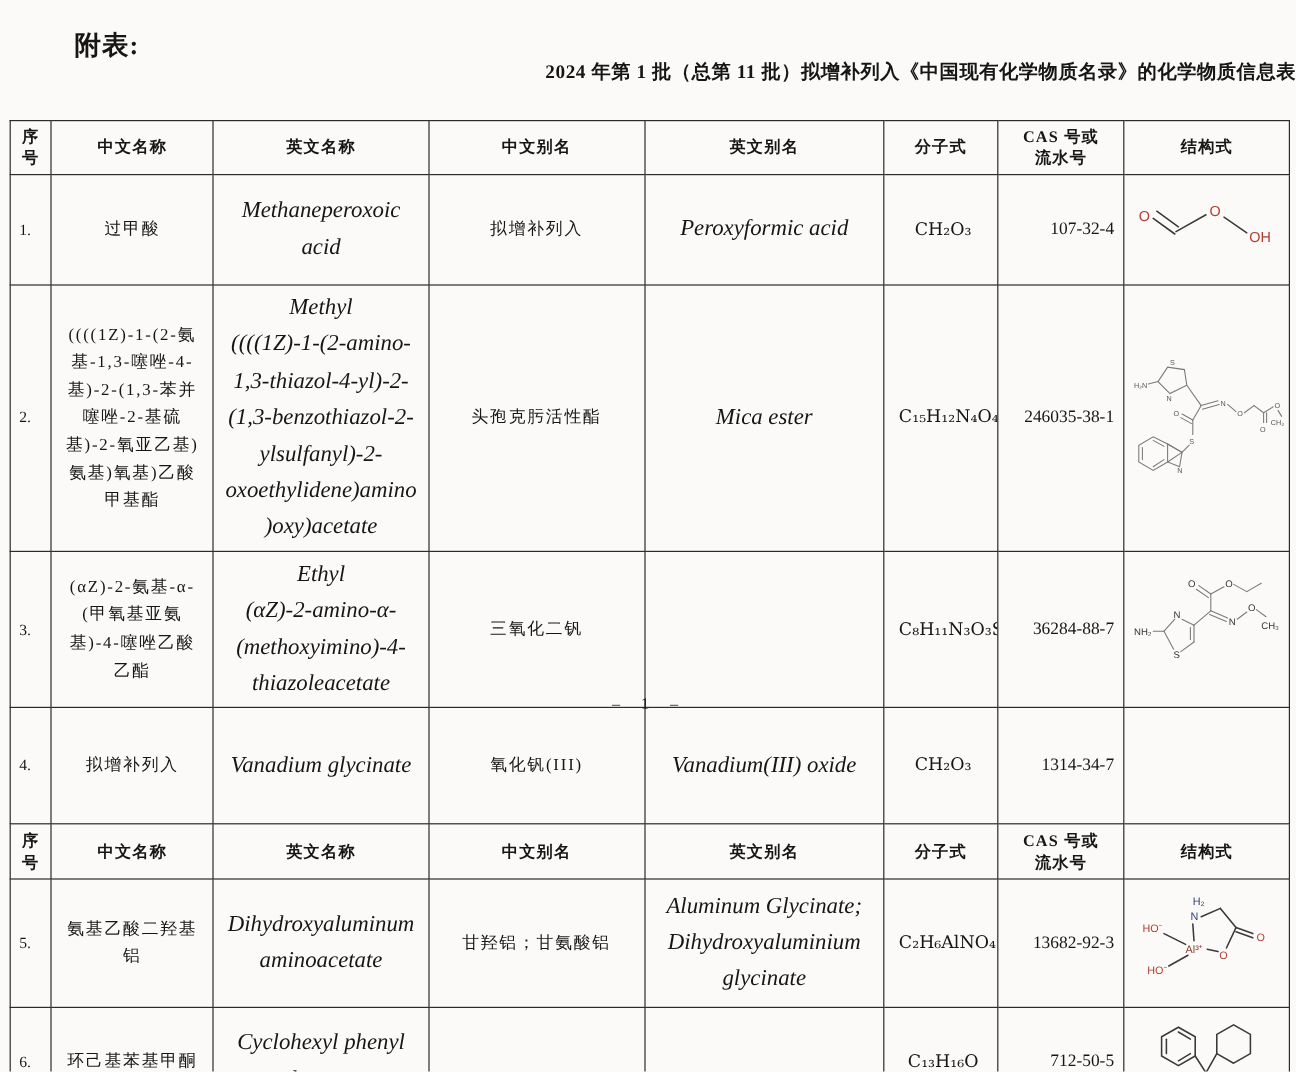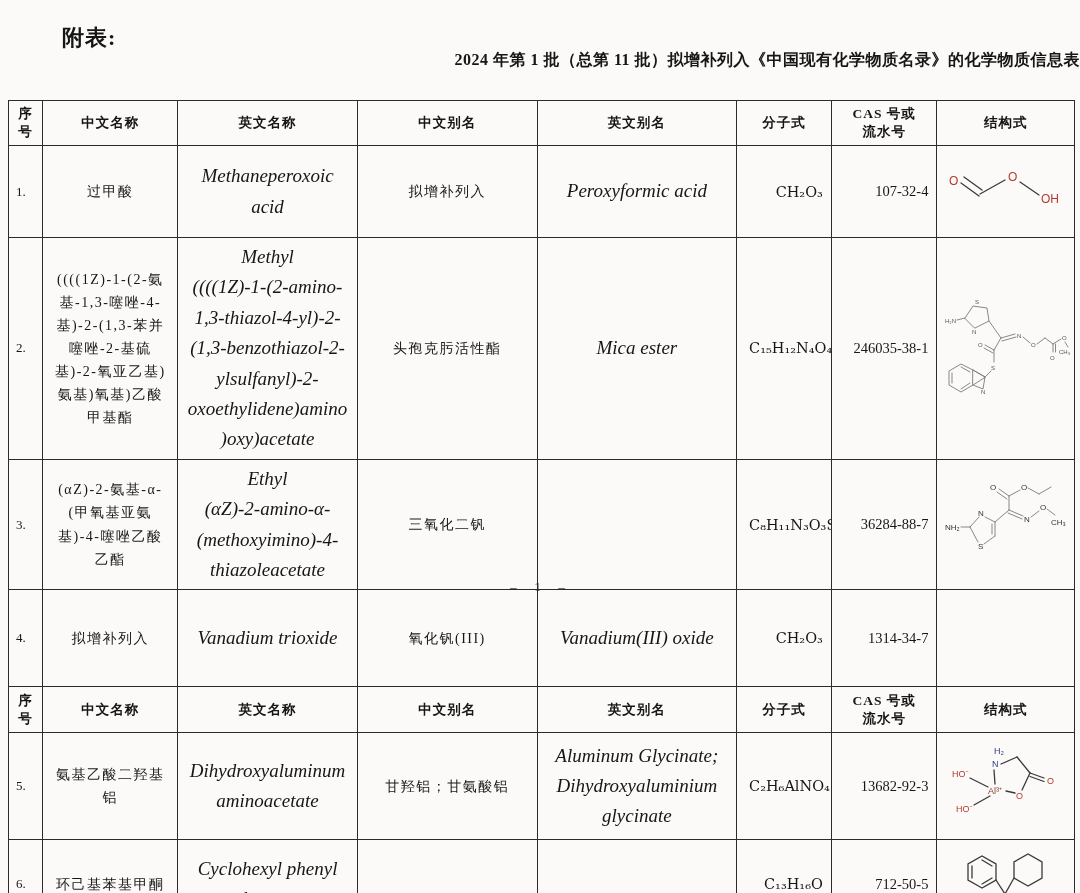--- a/index.html
+++ b/index.html
@@ -45,21 +45,21 @@
     font-size: 13.5px;
     font-weight: bold;
     text-align: center;
     white-space: pre-line;
     letter-spacing: 1px;
   }
   td.c-index { font-size: 13px; text-align: left; padding-left: 7px; }
   td.c-cn { font-size: 14px; letter-spacing: 1.5px; line-height: 1.65; text-align: center; }
   td.c-en { font-size: 19px; line-height: 1.6; text-align: center;
             overflow-wrap: anywhere; white-space: pre-line; font-style: italic; }
-  td.c-formula { font-size: 14.5px; text-align: right;
+  td.c-formula { font-size: 14.5px; text-align: center;
                  font-family: "DejaVu Serif", "DejaVu Sans", serif; padding-left: 12px; }
   td.c-cas { font-size: 14.5px; text-align: right; }
   td.c-struct { text-align: center; padding: 2px; }
   tr.h-head  { height: 40px; }
   tr.h-r1 { height: 92px; }
   tr.h-r2 { height: 133px; }
   tr.h-r3 { height: 90px; }
   tr.h-r4 { height: 97px; }
   tr.h-head2 { height: 46px; }
   tr.h-r5 { height: 107px; }
@@ -224,21 +224,21 @@
         <text class="atom-blk" x="78" y="10">O</text>
         <line class="bond-thin" x1="85" y1="8" x2="96" y2="14"></line>
         <line class="bond-thin" x1="96" y1="14" x2="108" y2="7"></line>
       </svg>
     </td>
   </tr>
 
   <tr class="h-r4">
     <td class="c-index">4.</td>
     <td class="c-cn">拟增补列入</td>
-    <td class="c-en">Vanadium trioxide</td>
+    <td class="c-en">Vanadium glycinate</td>
     <td class="c-cn">氧化钒(III)</td>
     <td class="c-en">Vanadium(III) oxide</td>
     <td class="c-formula">CH₂O₃</td>
     <td class="c-cas">1314-34-7</td>
     <td class="c-struct"></td>
   </tr>
 
   <tr class="h-head2">
     <th>序号</th>
     <th>中文名称</th>

